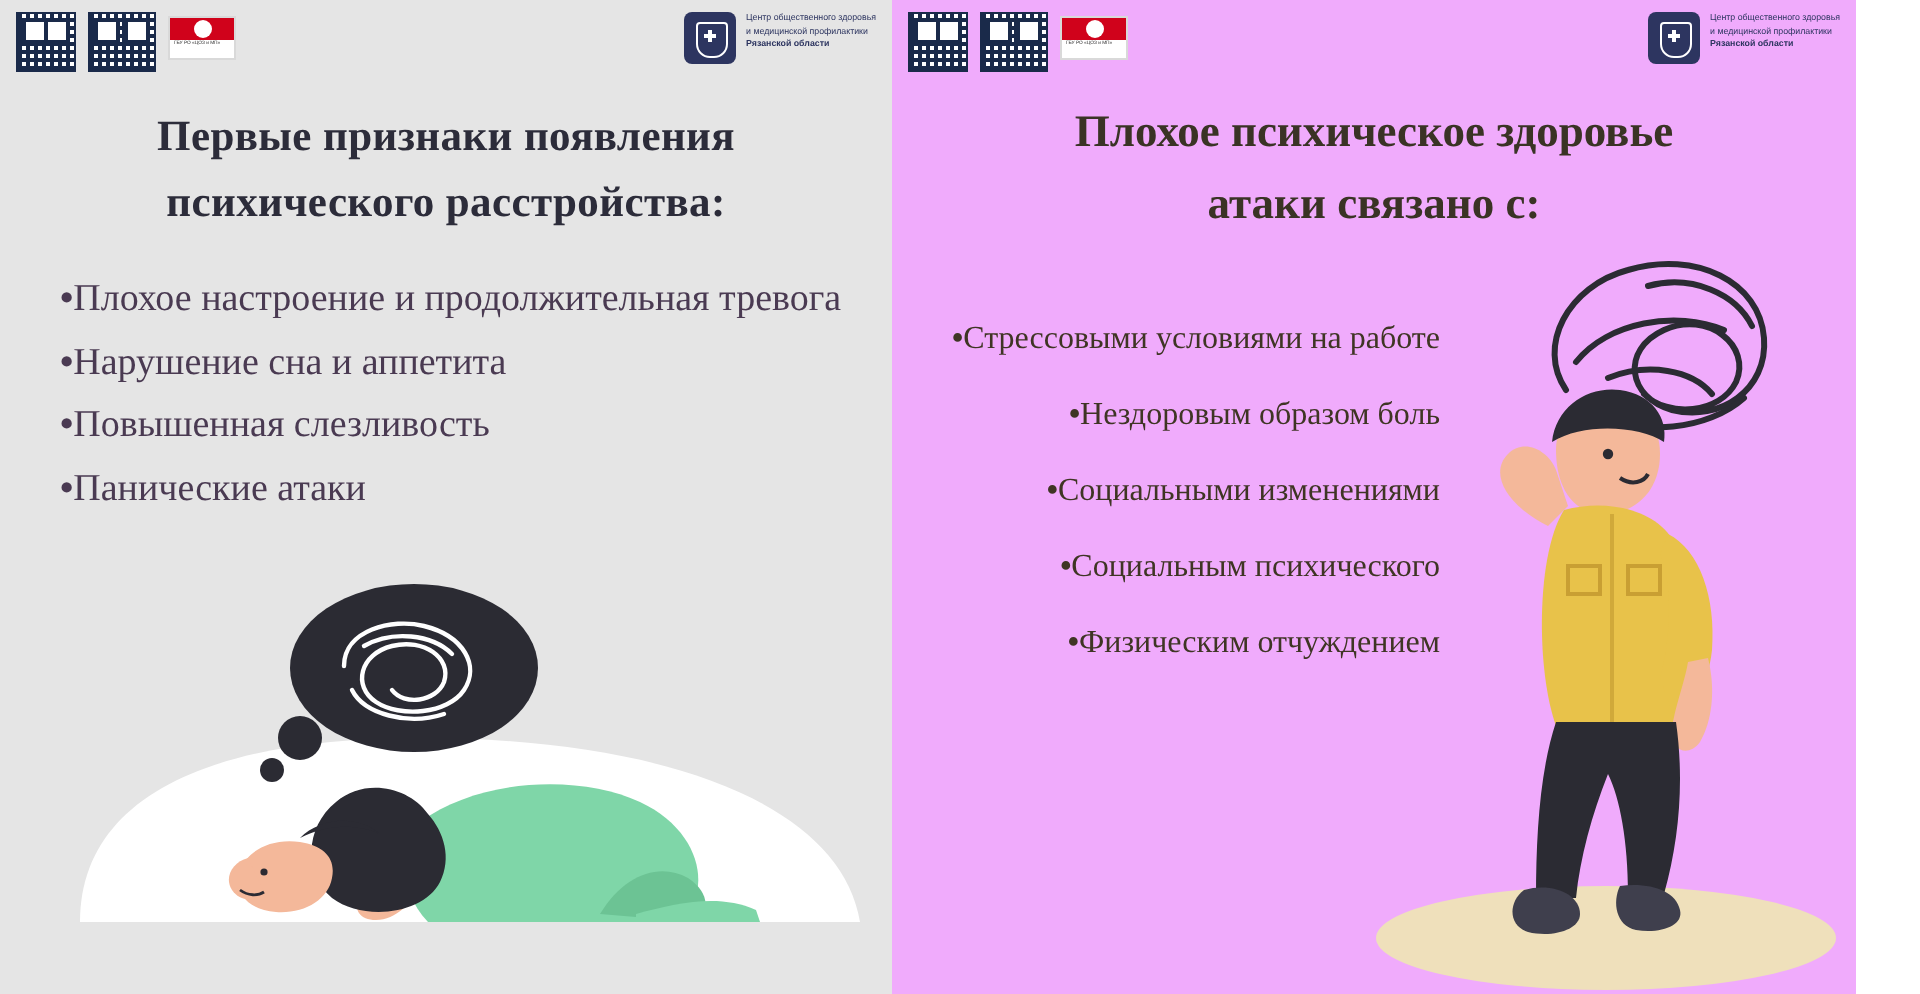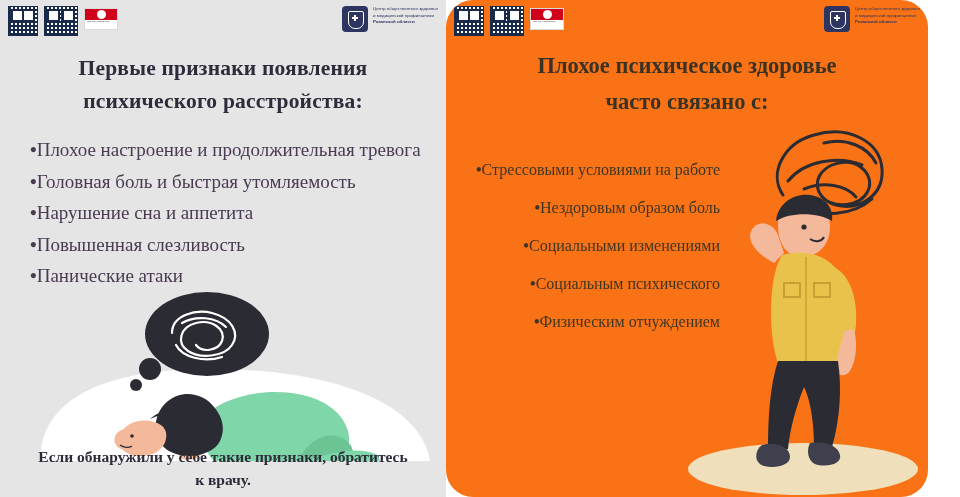--- a/index.html
+++ b/index.html
@@ -6,21 +6,21 @@
   body {
     width: 960px; height: 497px;
     background: #ffffff;
     font-family: "Liberation Sans", sans-serif;
     overflow: hidden;
   }
   .poster-wrap { display: flex; width: 960px; height: 497px; }
 
   .poster { position: relative; height: 497px; overflow: hidden; }
   .poster-left  { width: 446px; background: #e5e5e5; }
-  .poster-right { width: 482px; background: #f97316; border-radius: 27px; }
+  .poster-right { width: 482px; background: #f0abfc; }
 
   
   .top-strip {
     position: absolute; top: 0; left: 0; right: 0; height: 44px;
     display: flex; align-items: flex-start;
     padding: 6px 8px 0 8px;
   }
   .qr {
     width: 30px; height: 30px;
     background:
@@ -141,21 +141,20 @@
       </div>
     </div>
 
     <div class="heading">
       <div>Первые признаки появления</div>
       <div>психического расстройства:</div>
     </div>
 
     <div class="bullets">
       <div class="bullet"><span class="dot">•</span><span>Плохое настроение и продолжительная тревога</span></div>
-      <div class="bullet"><span class="dot">•</span><span>Головная боль и быстрая утомляемость</span></div>
       <div class="bullet"><span class="dot">•</span><span>Нарушение сна и аппетита</span></div>
       <div class="bullet"><span class="dot">•</span><span>Повышенная слезливость</span></div>
       <div class="bullet"><span class="dot">•</span><span>Панические атаки</span></div>
     </div>
 
     <svg class="illus-left" viewBox="0 0 478 200">
 
       <path d="M40 200 C40 140 100 108 210 108 C330 108 420 140 430 200 Z" fill="#ffffff"></path>
 
       <g>
@@ -180,24 +179,20 @@
       <path d="M214 146 C204 132 182 128 168 140 C152 153 152 176 166 188 C182 200 212 196 220 180 C226 168 222 155 214 146 Z" fill="#2b2b33"></path>
 
       <path d="M150 160 C136 158 124 164 120 174 C116 185 124 194 138 195 C152 196 164 189 166 178 C168 168 162 162 150 160 Z" fill="#f4b89a"></path>
       <path d="M124 168 C116 170 112 178 116 184 C120 190 128 190 132 185 Z" fill="#f4b89a"></path>
       <circle cx="132" cy="175" r="1.8" fill="#2b2b33"></circle>
       <path d="M120 184 C124 187 129 187 132 185" stroke="#2b2b33" stroke-width="1.4" fill="none"></path>
 
       <path d="M150 158 C160 148 178 146 190 156 C176 150 162 152 150 158 Z" fill="#2b2b33"></path>
     </svg>
 
-    <div class="footer-note">
-      <div>Если обнаружили у себе такие признаки, обратитесь</div>
-      <div>к врачу.</div>
-    </div>
   </div>
 
   <div class="poster poster-right">
 
     <div class="top-strip">
       <div class="qr"></div>
       <div class="qr wide"></div>
       <div class="redmark">
         <div class="band"></div>
         <div class="circle"></div>
@@ -210,21 +205,21 @@
         <div class="logo-text">
           <div class="l1">Центр общественного здоровья</div>
           <div class="l2">и медицинской профилактики</div>
           <div class="l3">Рязанской области</div>
         </div>
       </div>
     </div>
 
     <div class="heading">
       <div>Плохое психическое здоровье</div>
-      <div>часто связано с:</div>
+      <div>атаки связано с:</div>
     </div>
 
     <div class="bullets" style="left:30px; top:162px;">
       <div class="bullet"><span class="dot">•</span><span>Стрессовыми условиями на работе</span></div>
       <div class="bullet"><span class="dot">•</span><span>Нездоровым образом боль</span></div>
       <div class="bullet"><span class="dot">•</span><span>Социальными изменениями</span></div>
       <div class="bullet"><span class="dot">•</span><span>Социальным психического</span></div>
       <div class="bullet"><span class="dot">•</span><span>Физическим отчуждением</span></div>
     </div>
 

